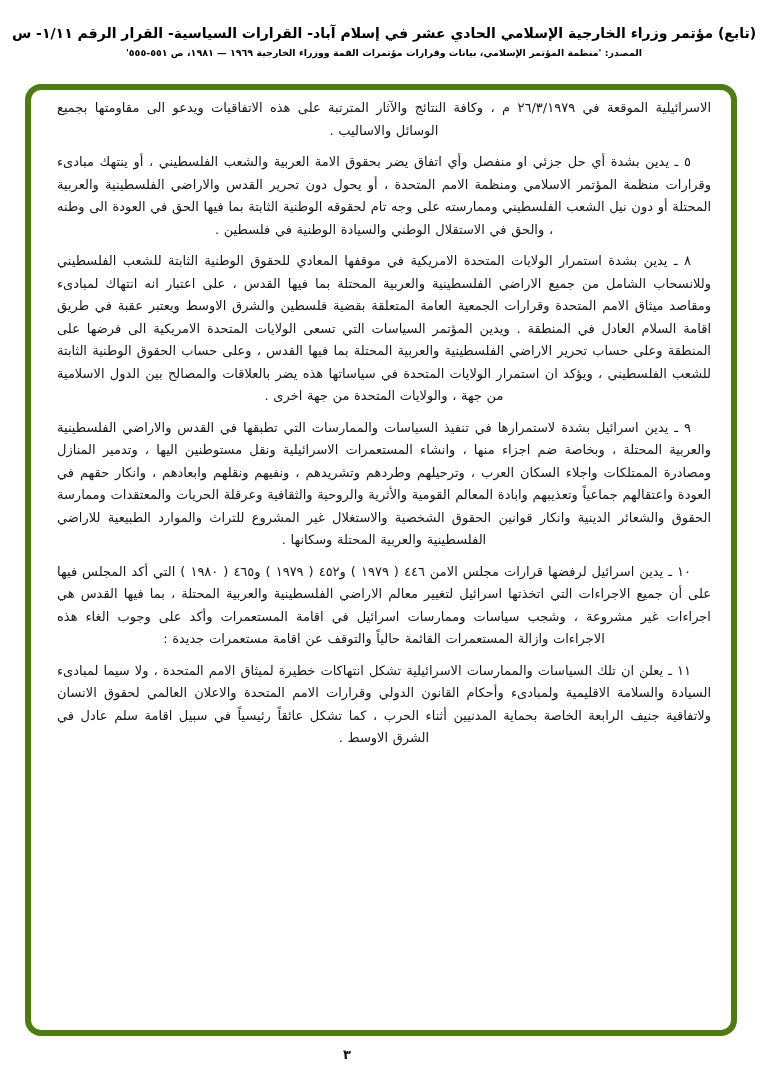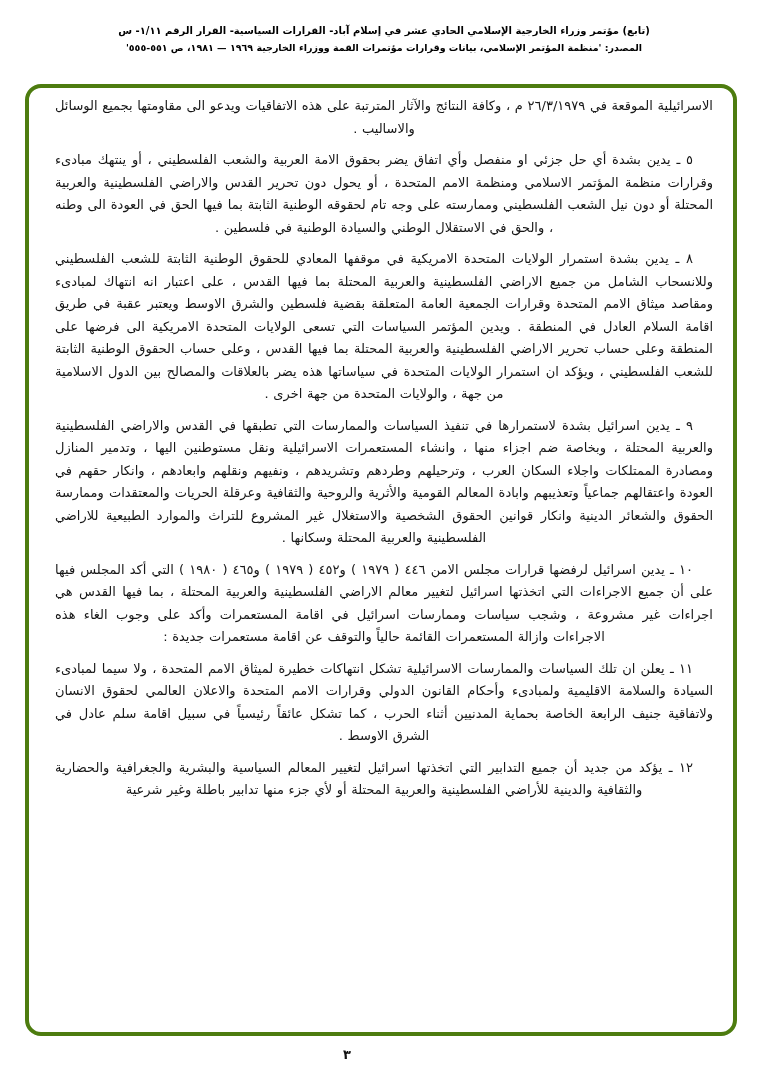--- a/index.html
+++ b/index.html
@@ -16,38 +16,38 @@
     position: absolute;
     top: 25px;
     left: 0;
     right: 0;
     text-align: center;
     direction: rtl;
     color: #000;
   }
   .doc-title {
     font-weight: 700;
-    font-size: 10px;
+    font-size: 14px;
     white-space: nowrap;
     letter-spacing: 0px;
   }
   .doc-source {
     font-weight: 700;
     font-size: 9.5px;
     margin-top: 6px;
     white-space: nowrap;
   }
   .content-box {
     position: absolute;
     left: 25px;
     top: 84px;
     width: 712px;
     height: 952px;
     box-sizing: border-box;
-    border: 4px solid #4d7c0f;
+    border: 6px solid #4d7c0f;
     border-radius: 16px;
     padding: 7px 20px 6px 26px;
     direction: rtl;
     overflow: hidden;
     background: #ffffff;
   }
   .content-box p {
     margin: 9px 0;
     font-size: 13px;
     line-height: 22.5px;
@@ -77,16 +77,15 @@
   <div class="doc-source">المصدر: 'منظمة المؤتمر الإسلامي، بيانات وقرارات مؤتمرات القمة ووزراء الخارجية ١٩٦٩ — ١٩٨١، ص ٥٥١-٥٥٥'</div>
 </div>
 
 <div class="content-box">
   <p class="cont">الاسرائيلية الموقعة في ٢٦/٣/١٩٧٩ م ، وكافة النتائج والآثار المترتبة على هذه الاتفاقيات ويدعو الى مقاومتها بجميع الوسائل والاساليب .</p>
   <p class="item">٥ ـ يدين بشدة أي حل جزئي او منفصل وأي اتفاق يضر بحقوق الامة العربية والشعب الفلسطيني ، أو ينتهك مبادىء وقرارات منظمة المؤتمر الاسلامي ومنظمة الامم المتحدة ، أو يحول دون تحرير القدس والاراضي الفلسطينية والعربية المحتلة أو دون نيل الشعب الفلسطيني وممارسته على وجه تام لحقوقه الوطنية الثابتة بما فيها الحق في العودة الى وطنه ، والحق في الاستقلال الوطني والسيادة الوطنية في فلسطين .</p>
   <p class="item">٨ ـ يدين بشدة استمرار الولايات المتحدة الامريكية في موقفها المعادي للحقوق الوطنية الثابتة للشعب الفلسطيني وللانسحاب الشامل من جميع الاراضي الفلسطينية والعربية المحتلة بما فيها القدس ، على اعتبار انه انتهاك لمبادىء ومقاصد ميثاق الامم المتحدة وقرارات الجمعية العامة المتعلقة بقضية فلسطين والشرق الاوسط ويعتبر عقبة في طريق اقامة السلام العادل في المنطقة . ويدين المؤتمر السياسات التي تسعى الولايات المتحدة الامريكية الى فرضها على المنطقة وعلى حساب تحرير الاراضي الفلسطينية والعربية المحتلة بما فيها القدس ، وعلى حساب الحقوق الوطنية الثابتة للشعب الفلسطيني ، ويؤكد ان استمرار الولايات المتحدة في سياساتها هذه يضر بالعلاقات والمصالح بين الدول الاسلامية من جهة ، والولايات المتحدة من جهة اخرى .</p>
   <p class="item">٩ ـ يدين اسرائيل بشدة لاستمرارها في تنفيذ السياسات والممارسات التي تطبقها في القدس والاراضي الفلسطينية والعربية المحتلة ، وبخاصة ضم اجزاء منها ، وانشاء المستعمرات الاسرائيلية ونقل مستوطنين اليها ، وتدمير المنازل ومصادرة الممتلكات واجلاء السكان العرب ، وترحيلهم وطردهم وتشريدهم ، ونفيهم ونقلهم وابعادهم ، وانكار حقهم في العودة واعتقالهم جماعياً وتعذيبهم وابادة المعالم القومية والأثرية والروحية والثقافية وعرقلة الحريات والمعتقدات وممارسة الحقوق والشعائر الدينية وانكار قوانين الحقوق الشخصية والاستغلال غير المشروع للتراث والموارد الطبيعية للاراضي الفلسطينية والعربية المحتلة وسكانها .</p>
   <p class="item">١٠ ـ يدين اسرائيل لرفضها قرارات مجلس الامن ٤٤٦ ( ١٩٧٩ ) و٤٥٢ ( ١٩٧٩ ) و٤٦٥ ( ١٩٨٠ ) التي أكد المجلس فيها على أن جميع الاجراءات التي اتخذتها اسرائيل لتغيير معالم الاراضي الفلسطينية والعربية المحتلة ، بما فيها القدس هي اجراءات غير مشروعة ، وشجب سياسات وممارسات اسرائيل في اقامة المستعمرات وأكد على وجوب الغاء هذه الاجراءات وازالة المستعمرات القائمة حالياً والتوقف عن اقامة مستعمرات جديدة :</p>
   <p class="item">١١ ـ يعلن ان تلك السياسات والممارسات الاسرائيلية تشكل انتهاكات خطيرة لميثاق الامم المتحدة ، ولا سيما لمبادىء السيادة والسلامة الاقليمية ولمبادىء وأحكام القانون الدولي وقرارات الامم المتحدة والاعلان العالمي لحقوق الانسان ولاتفاقية جنيف الرابعة الخاصة بحماية المدنيين أثناء الحرب ، كما تشكل عائقاً رئيسياً في سبيل اقامة سلم عادل في الشرق الاوسط .</p>
-  <p class="item">١٢ ـ يؤكد من جديد أن جميع التدابير التي اتخذتها اسرائيل لتغيير المعالم السياسية والبشرية والجغرافية والحضارية والثقافية والدينية للأراضي الفلسطينية والعربية المحتلة أو لأي جزء منها تدابير باطلة وغير شرعية</p>
 </div>
 
 <div class="page-number">٣</div>
 
 </body></html>

